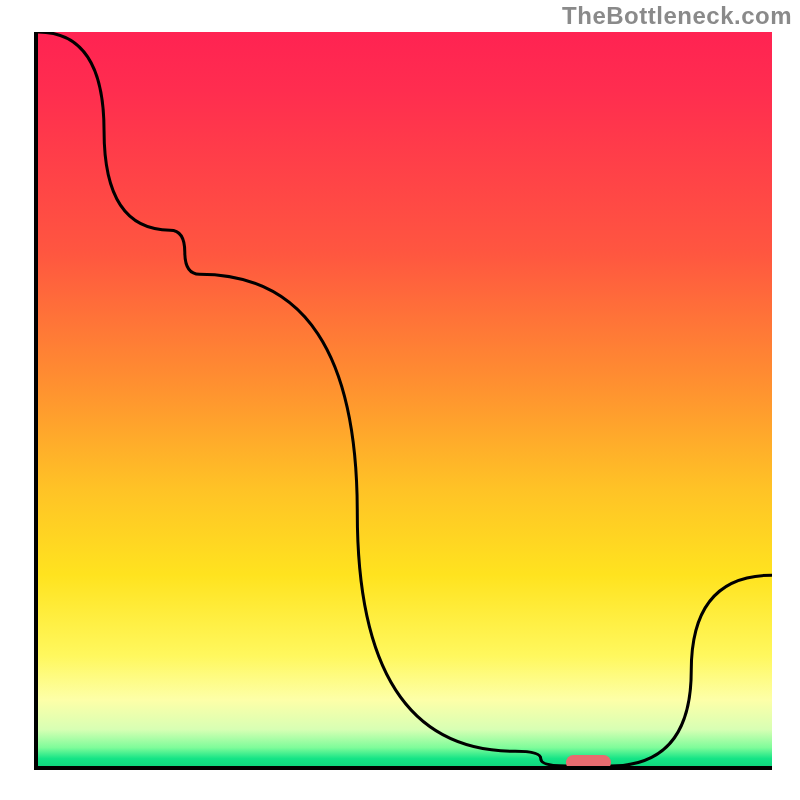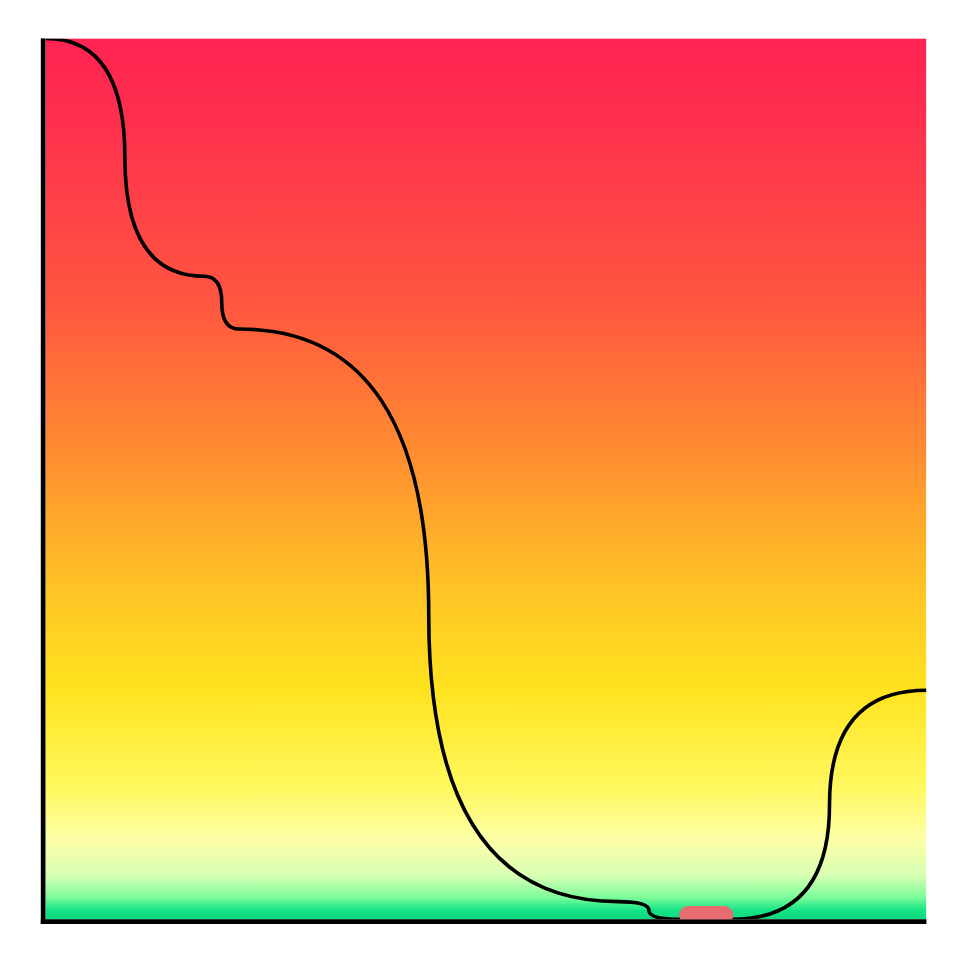--- a/index.html
+++ b/index.html
@@ -72,20 +72,21 @@
     position: absolute;
     z-index: 3;
     background: #e86b6f;
     border-radius: 999px;
   }
 </style>
 </head>
 <body>
 
 <div class="container">
+  <div class="watermark">TheBottleneck.com</div>
 
   <div class="plot-area">
     <div class="gradient"></div>
 
     <svg class="curve" viewBox="0 0 734 734" preserveAspectRatio="none">
       <path id="curve-path" fill="none" stroke="#000" stroke-width="3" stroke-linejoin="round" stroke-linecap="round" d="M 0 0 Q 66.06 0 66.06 99.09000000000003 Q 66.06 198.18000000000006 132.12 198.18000000000006 Q 146.8 198.18000000000006 146.8 220.20000000000002 Q 146.8 242.21999999999997 161.48 242.21999999999997 Q 319.29 242.21999999999997 319.29 480.77 Q 319.29 719.32 477.1 719.32 Q 502.79 719.32 502.79 726.6600000000001 Q 502.79 734 528.48 734 Q 550.5 734 550.5 734 Q 550.5 734 572.52 734 Q 653.26 734 653.26 638.5799999999999 Q 653.26 543.16 734 543.16"></path>
     </svg>
 
     <div id="marker" class="marker" style="left: 528.48px; top: 722.99px; width: 44.04px; height: 14.68px; background: rgb(232, 107, 111);"></div>
   </div>

